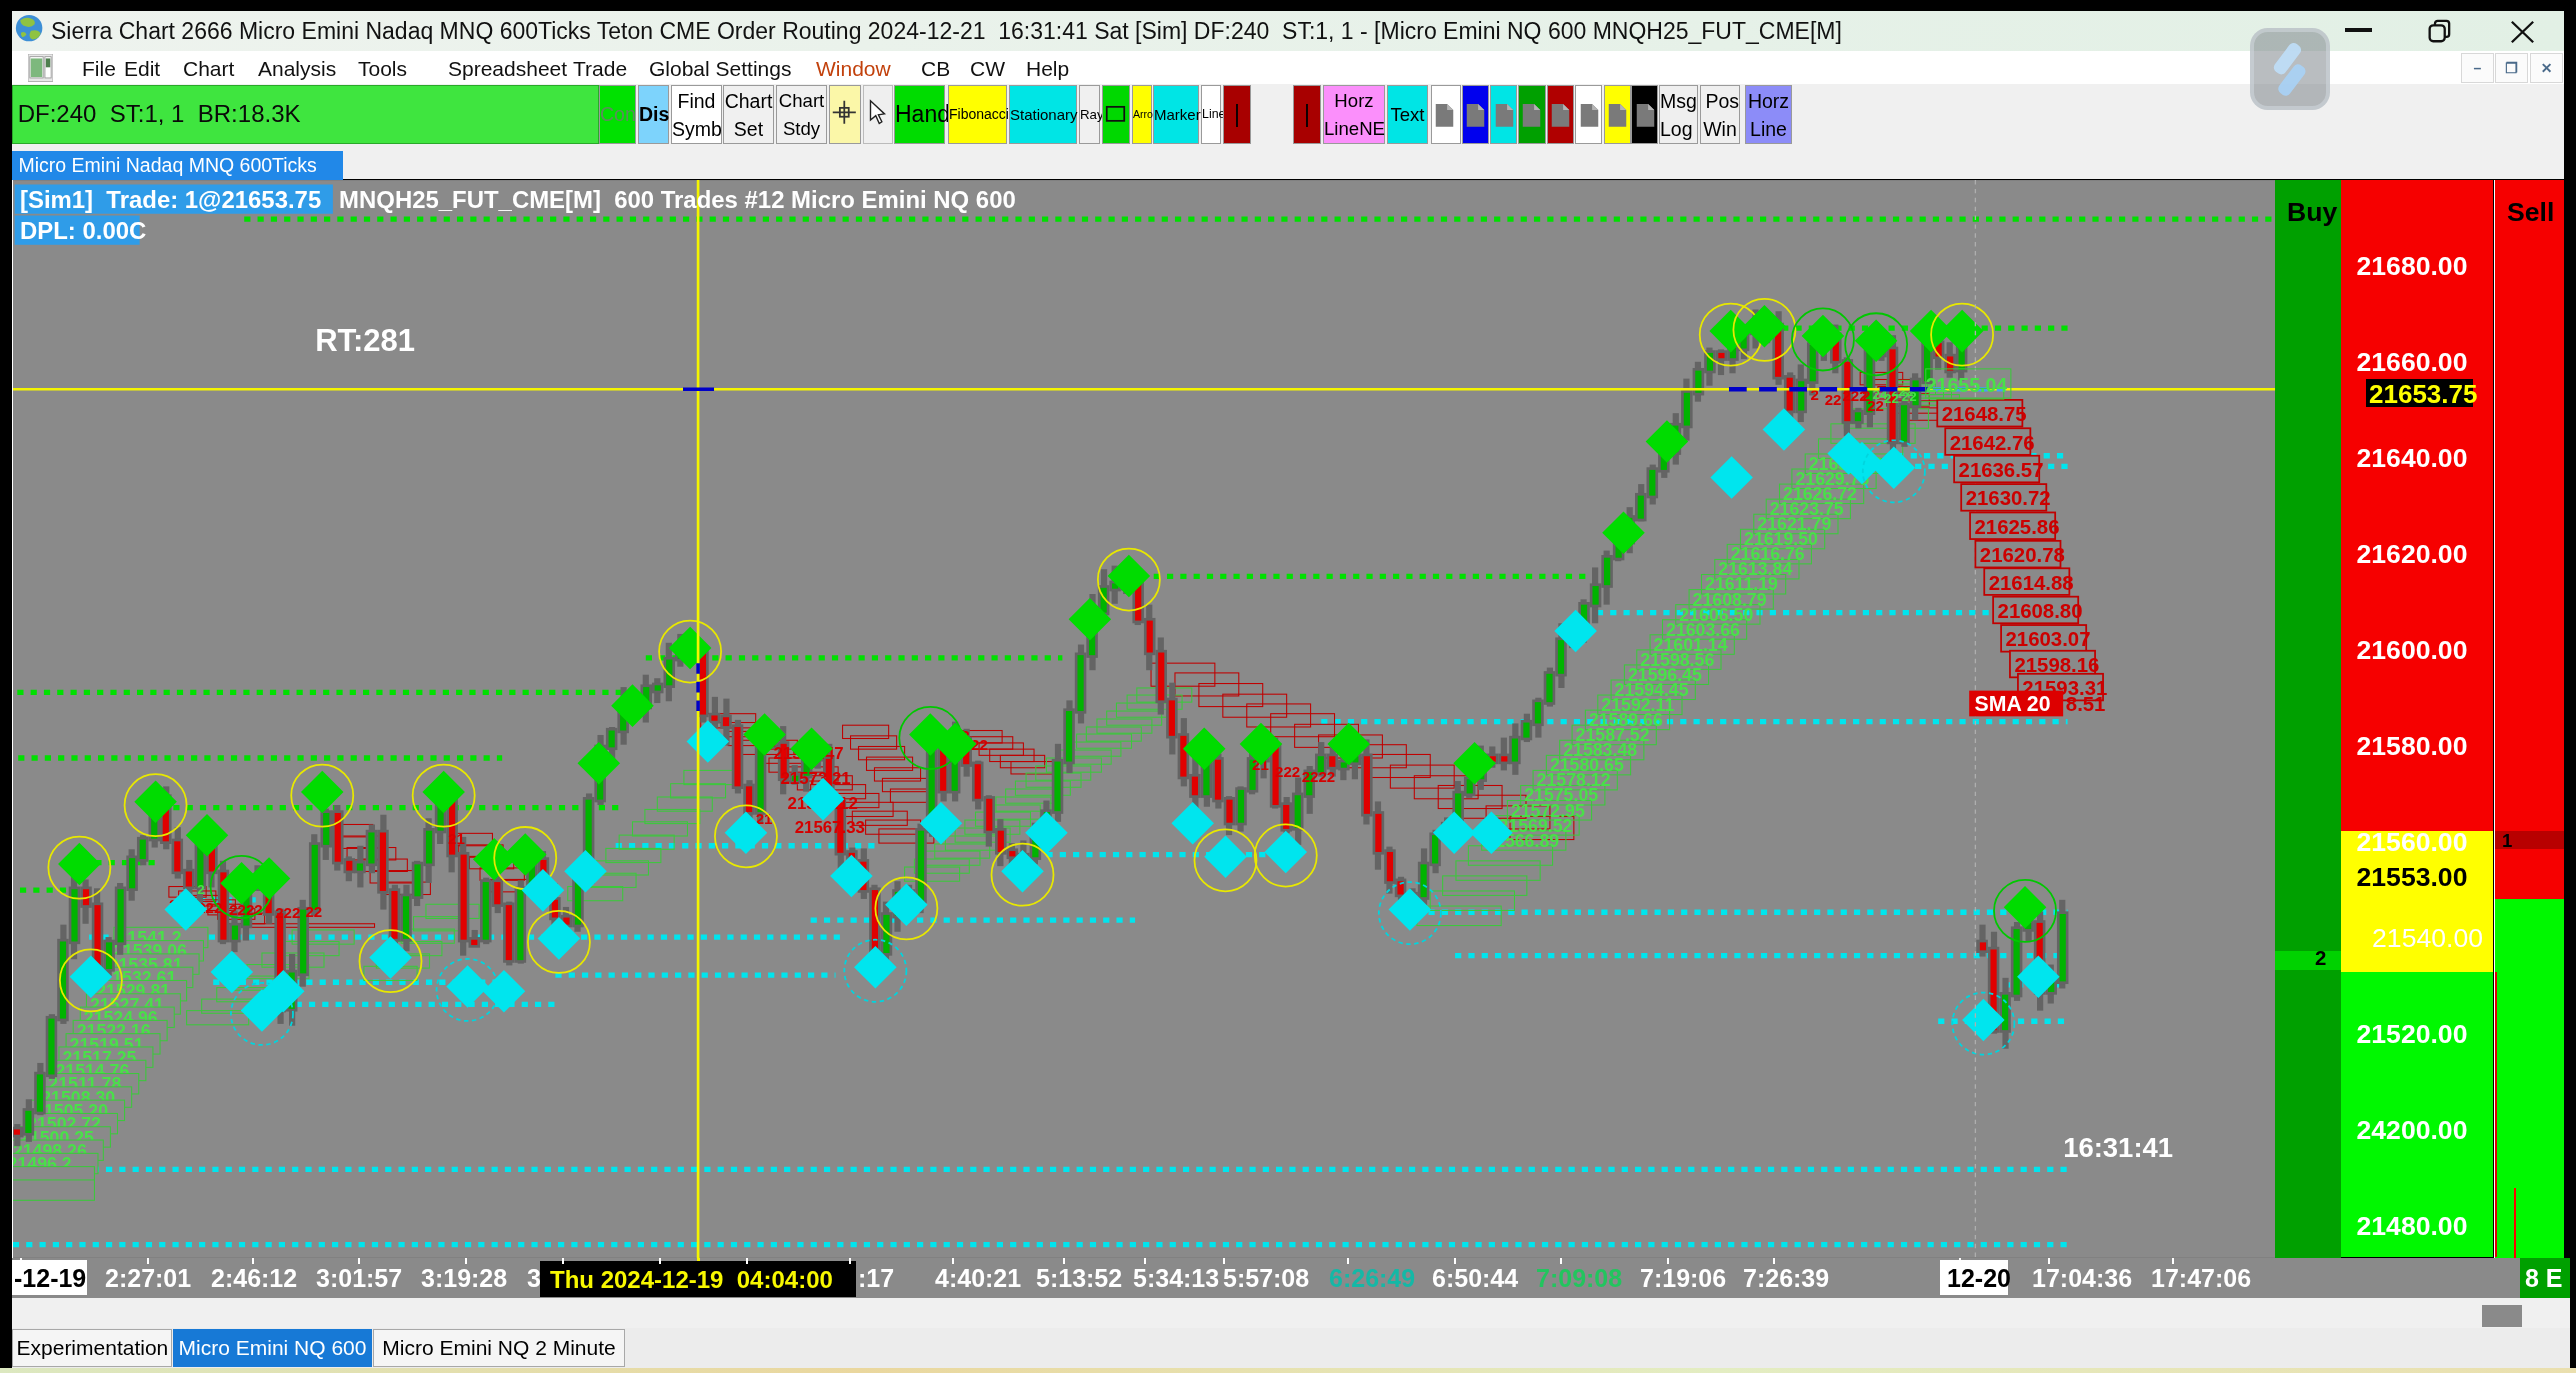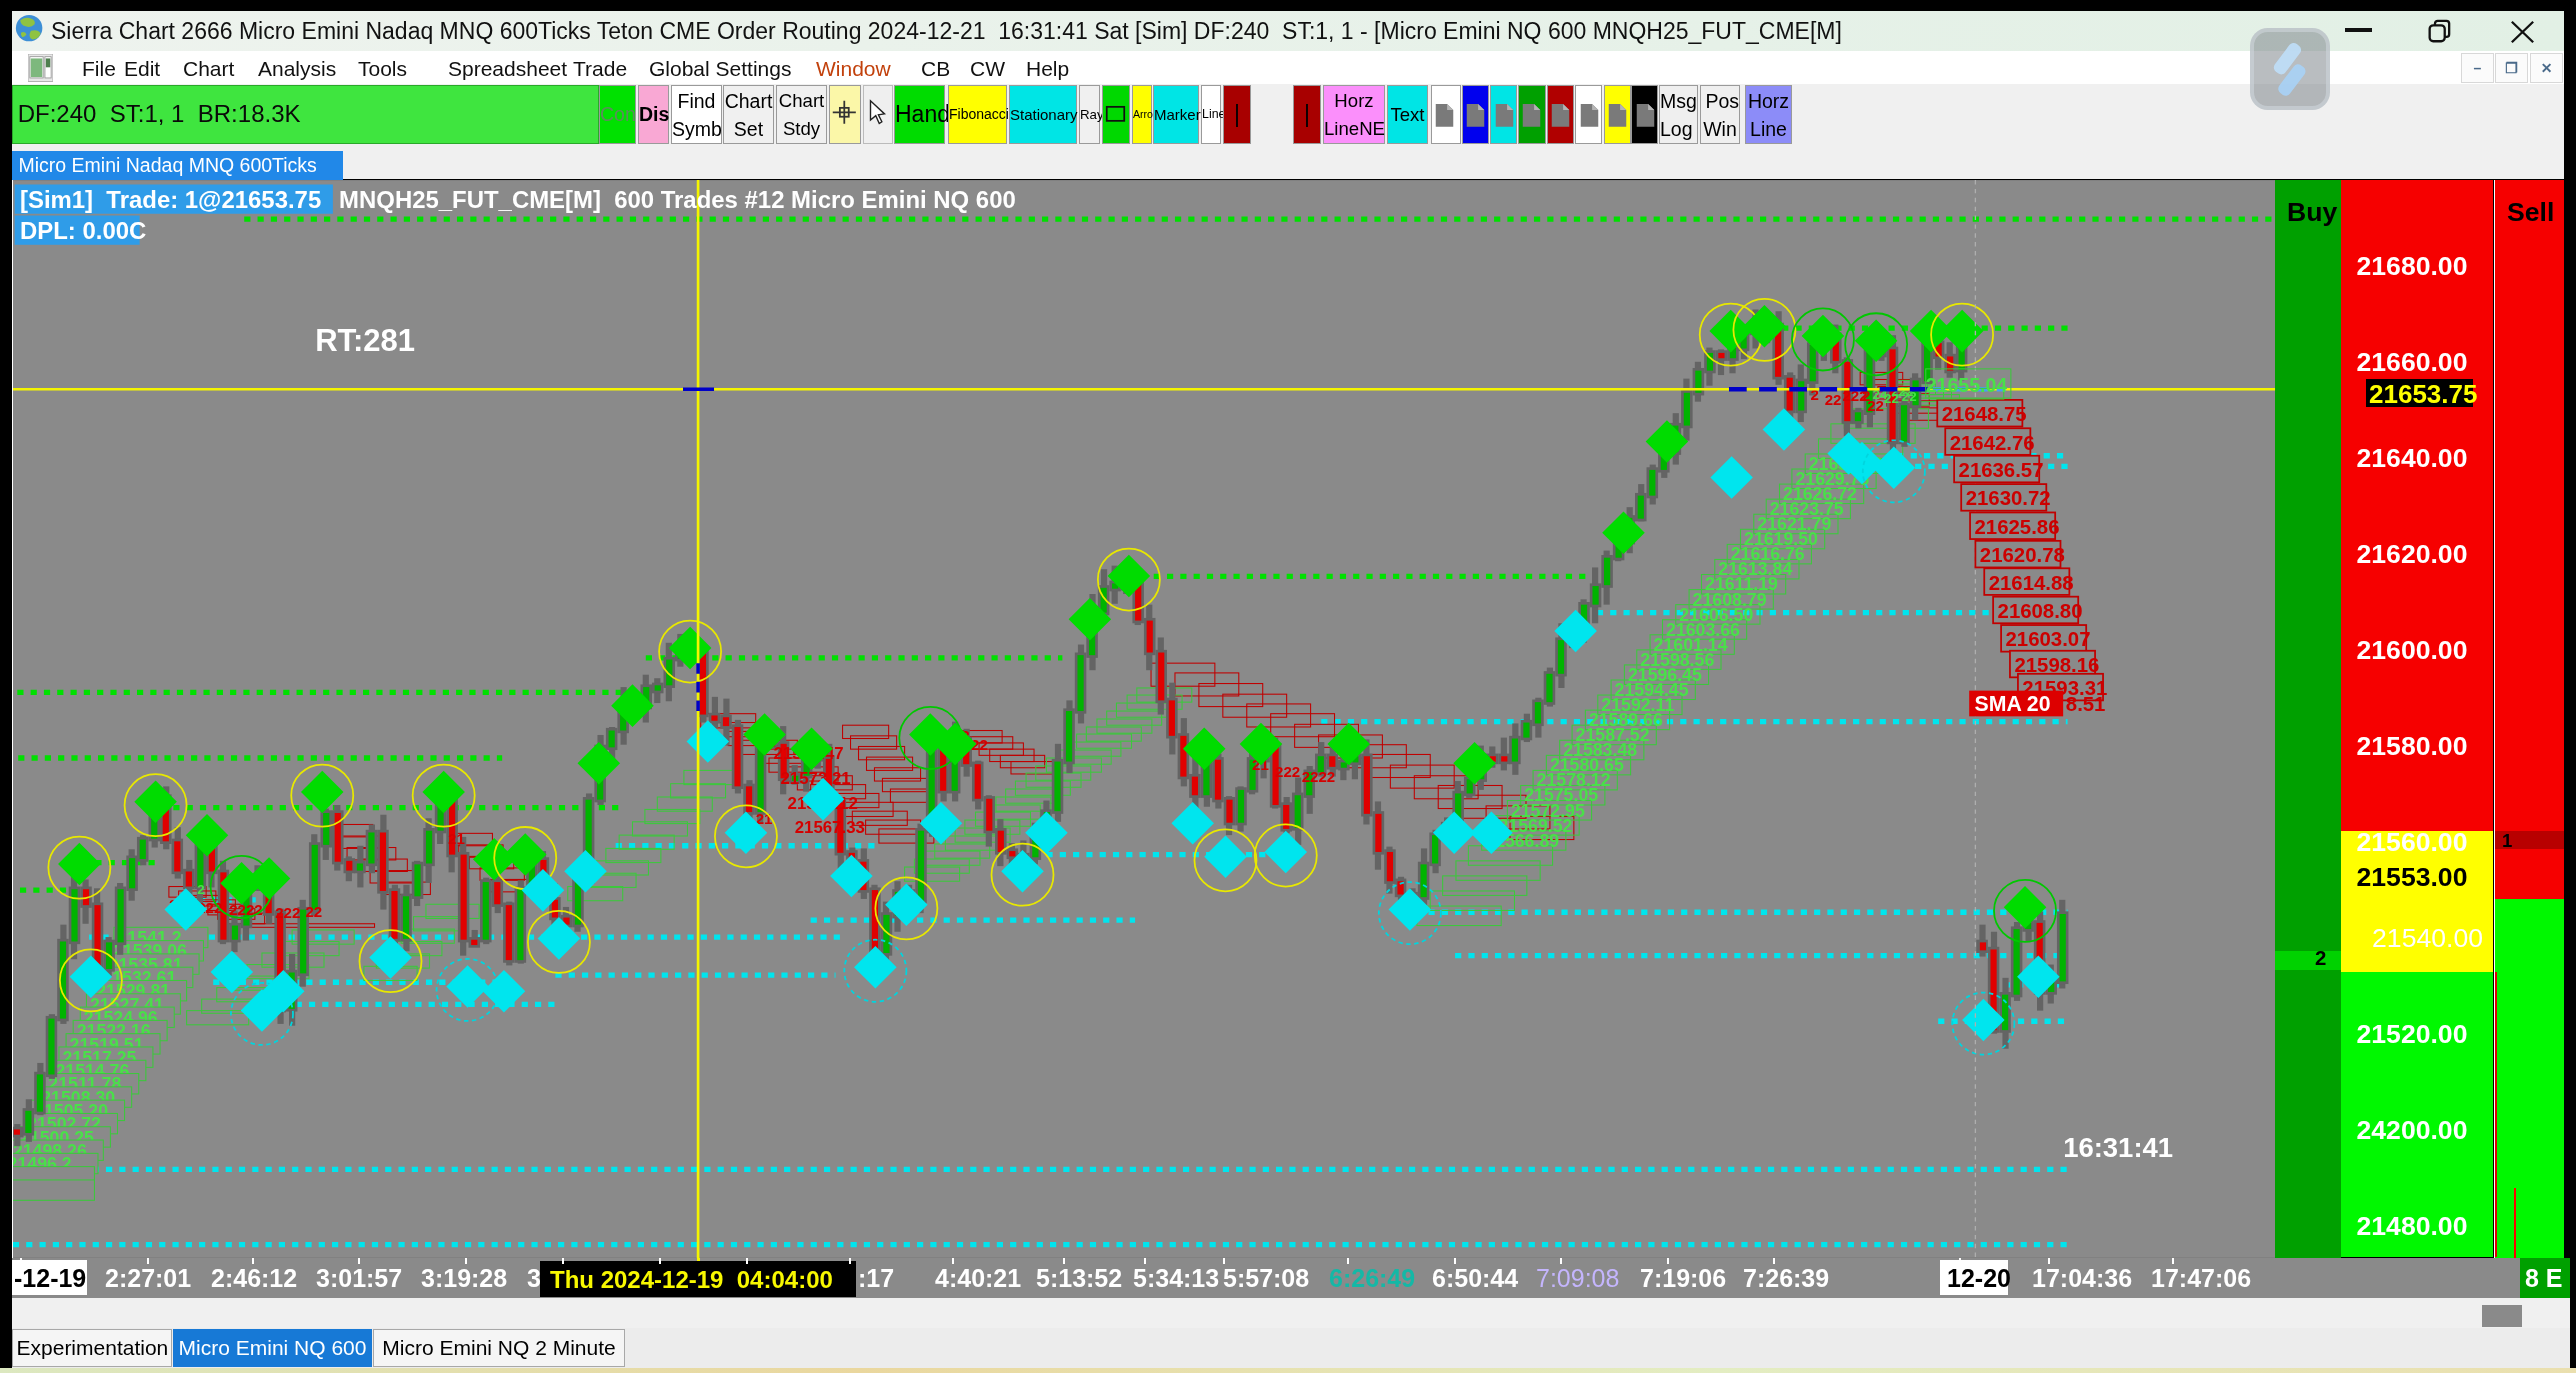--- a/index.html
+++ b/index.html
@@ -38,21 +38,21 @@
 <div class="abs" style="left:1026px;top:57px;font-size:21px;color:#111">Help</div>
 <div class="abs" style="left:2461px;top:53px;width:33px;height:30px;background:#fbfbfb;border:0.9px solid #d8d8d8;color:#4a6a8a;font-size:14px;font-weight:bold;text-align:center;line-height:28px">–</div>
 <div class="abs" style="left:2495px;top:53px;width:33px;height:30px;background:#fbfbfb;border:0.9px solid #d8d8d8;color:#4a6a8a;font-size:14px;font-weight:bold;text-align:center;line-height:28px">❐</div>
 <div class="abs" style="left:2530px;top:53px;width:33px;height:30px;background:#fbfbfb;border:0.9px solid #d8d8d8;color:#4a6a8a;font-size:14px;font-weight:bold;text-align:center;line-height:28px">✕</div>
 <div class="abs" style="left:11.5px;top:84px;width:2553px;height:60px;background:#f0f0f0"></div>
 <div class="abs" style="left:11.5px;top:85px;width:587px;height:59px;background:#3fe53f;border:0.9px solid #2aa82a"></div>
 <div class="abs" style="left:17.7px;top:100px;font-size:24px;color:#0a0a0a">DF:240&nbsp; ST:1, 1&nbsp; BR:18.3K</div>
 <div class="abs" style="left:599px;top:85px;width:37px;height:59px;background:#00e100;border:0.9px solid #9a9a9a;display:flex;flex-direction:column;justify-content:center">
     <div style="width:100%;text-align:center;line-height:59px;font-size:19.5px;color:#5c8c5c;">Con</div>
   </div>
-<div class="abs" style="left:638px;top:85px;width:31px;height:59px;background:#f9a8d4;border:0.9px solid #9a9a9a;display:flex;flex-direction:column;justify-content:center">
+<div class="abs" style="left:638px;top:85px;width:31px;height:59px;background:#7dd3fc;border:0.9px solid #9a9a9a;display:flex;flex-direction:column;justify-content:center">
     <div style="width:100%;text-align:center;line-height:59px;font-size:19.5px;color:#000;font-weight:bold;">Dis</div>
   </div>
 <div class="abs" style="left:671px;top:85px;width:51px;height:59px;background:#ffffff;border:0.9px solid #9a9a9a;display:flex;flex-direction:column;justify-content:center">
     <div style="width:100%;text-align:center;line-height:28px;font-size:19.5px;color:#000;">Find</div>
     <div style="width:100%;text-align:center;line-height:28px;font-size:19.5px;color:#000;">Symb</div>
   </div>
 <div class="abs" style="left:723px;top:85px;width:51px;height:59px;background:#f0f0f0;border:0.9px solid #9a9a9a;display:flex;flex-direction:column;justify-content:center">
     <div style="width:100%;text-align:center;line-height:28px;font-size:19.5px;color:#000;">Chart</div>
     <div style="width:100%;text-align:center;line-height:28px;font-size:19.5px;color:#000;">Set</div>
   </div>
@@ -1148,21 +1148,21 @@
 <div class="abs" style="left:316px;top:1264px;font-size:25px;font-weight:bold;color:#fff">3:01:57</div>
 <div class="abs" style="left:421px;top:1264px;font-size:25px;font-weight:bold;color:#fff">3:19:28</div>
 <div class="abs" style="left:527px;top:1264px;font-size:25px;font-weight:bold;color:#fff">3:</div>
 <div class="abs" style="left:858px;top:1264px;font-size:25px;font-weight:bold;color:#fff">:17</div>
 <div class="abs" style="left:935px;top:1264px;font-size:25px;font-weight:bold;color:#fff">4:40:21</div>
 <div class="abs" style="left:1036px;top:1264px;font-size:25px;font-weight:bold;color:#fff">5:13:52</div>
 <div class="abs" style="left:1133px;top:1264px;font-size:25px;font-weight:bold;color:#fff">5:34:13</div>
 <div class="abs" style="left:1223px;top:1264px;font-size:25px;font-weight:bold;color:#fff">5:57:08</div>
 <div class="abs" style="left:1329px;top:1264px;font-size:25px;font-weight:bold;color:#14b8a6">6:26:49</div>
 <div class="abs" style="left:1432px;top:1264px;font-size:25px;font-weight:bold;color:#fff">6:50:44</div>
-<div class="abs" style="left:1536px;top:1264px;font-size:25px;font-weight:normal;color:#c4b5fd">7:09:08</div>
+<div class="abs" style="left:1536px;top:1264px;font-size:25px;font-weight:bold;color:#22c55e">7:09:08</div>
 <div class="abs" style="left:1640px;top:1264px;font-size:25px;font-weight:bold;color:#fff">7:19:06</div>
 <div class="abs" style="left:1743px;top:1264px;font-size:25px;font-weight:bold;color:#fff">7:26:39</div>
 <div class="abs" style="left:2032px;top:1264px;font-size:25px;font-weight:bold;color:#fff">17:04:36</div>
 <div class="abs" style="left:2151px;top:1264px;font-size:25px;font-weight:bold;color:#fff">17:47:06</div>
 <div class="abs" style="left:540px;top:1261px;width:316px;height:36px;background:#000"></div>
 <div class="abs" style="left:550px;top:1266px;font-size:24px;font-weight:bold;color:#f8f800">Thu 2024-12-19&nbsp; 04:04:00</div>
 <div class="abs" style="left:1940px;top:1260px;width:68px;height:35px;background:#fff"></div>
 <div class="abs" style="left:1947px;top:1264px;font-size:25px;font-weight:bold;color:#000">12-20</div>
 <div class="abs" style="left:2520px;top:1258px;width:50px;height:40px;background:#00a000"></div>
 <div class="abs" style="left:2525px;top:1264px;font-size:25px;font-weight:bold;color:#fff">8 E</div>

